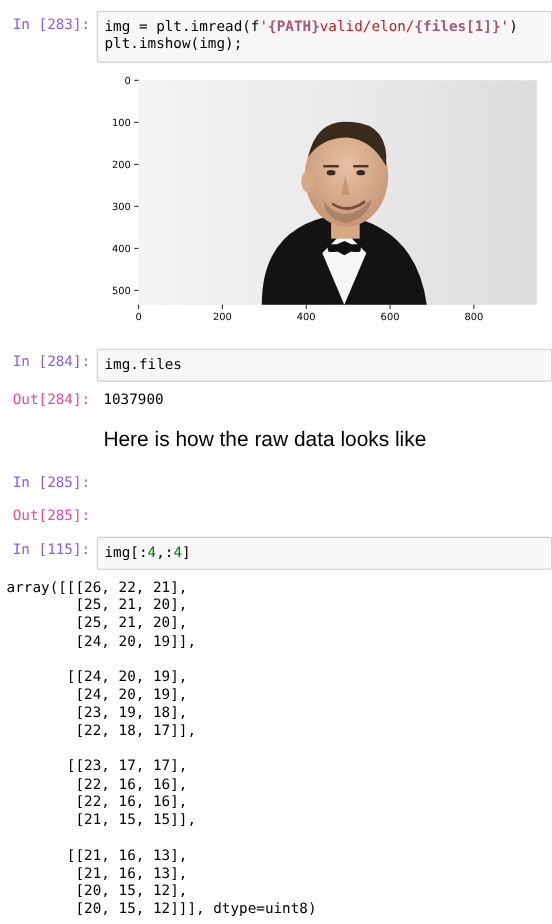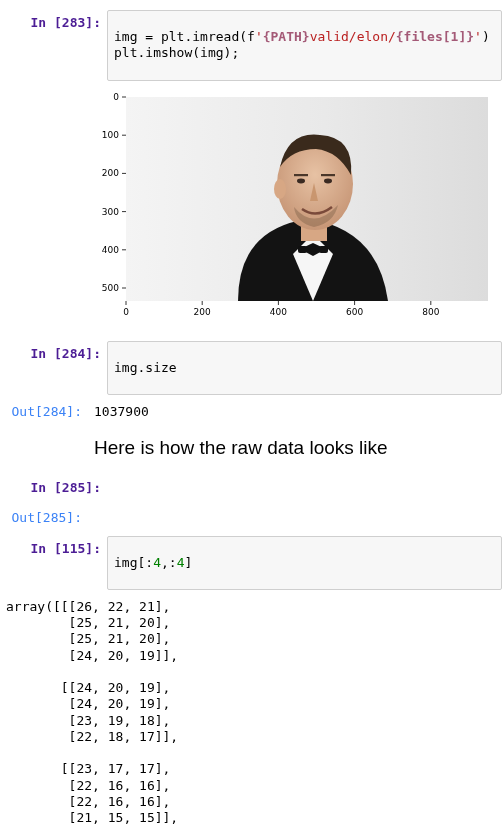--- a/index.html
+++ b/index.html
@@ -18,31 +18,31 @@
   }
   .prompt {
     width: 82px;
     flex: 0 0 82px;
     text-align: right;
     padding: 5px 6px 5px 0;
     font-family: Menlo, Monaco, Consolas, monospace;
     font-size: 13px;
     line-height: 1.25;
   }
-  .prompt.in { color: #4c1d95; font-weight: bold; margin-left: 19px; }
-  .prompt.out { color: #3b82f6; }
+  .prompt.in { color: #8b5cf6; font-weight: normal; }
+  .prompt.out { color: #ec4899; }
   .content {
     flex: 1;
     min-width: 0;
   }
   .code-box {
     background: #f7f7f7;
     border: 1px solid #cfcfcf;
     border-radius: 2px;
-    padding: 18px 6px;
+    padding: 6px 6px;
     font-family: Menlo, Monaco, Consolas, monospace;
     font-size: 13px;
     line-height: 1.25;
     white-space: pre;
   }
   .out-text {
     padding: 5px 6px;
     font-family: Menlo, Monaco, Consolas, monospace;
     font-size: 13px;
     line-height: 1.25;
@@ -158,21 +158,21 @@
           <text x="31" y="202" text-anchor="end">500</text>
         </g>
       </svg>
     </div>
   </div>
 </div>
 
 <div class="cell">
   <div class="prompt in">In [284]:</div>
   <div class="content">
-    <div class="code-box">img.size</div>
+    <div class="code-box">img.files</div>
   </div>
 </div>
 <div class="cell">
   <div class="prompt out">Out[284]:</div>
   <div class="content">
     <div class="out-text">1037900</div>
   </div>
 </div>
 
 <div class="cell">

